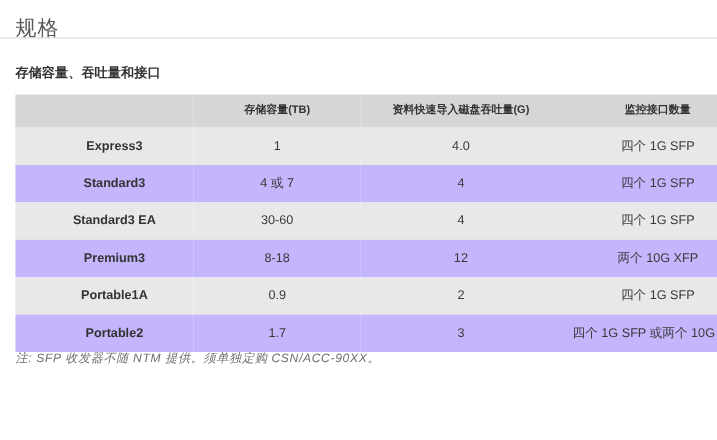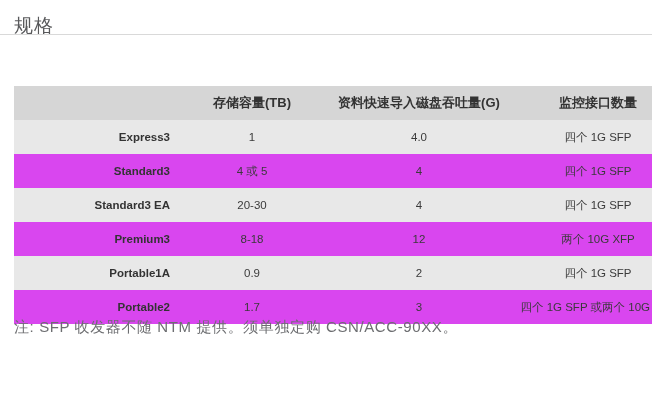--- a/index.html
+++ b/index.html
@@ -53,93 +53,95 @@
     top: 86px;
     width: 624px;
     border-collapse: collapse;
     table-layout: fixed;
     font-size: 11.5px;
   }
   table.spec thead th {
     background: #d6d6d6;
     color: #333333;
     font-weight: bold;
-    font-size: 13px;
+    font-size: 10px;
     text-align: center;
     vertical-align: middle;
     padding: 8px 6px;
     line-height: 1.35;
     border: 0;
   }
   table.spec thead th.col-name {
     background: #d6d6d6;
   }
   table.spec tbody td {
     padding: 9px 6px;
     text-align: center;
     vertical-align: middle;
     line-height: 1.4;
     border: 0;
     color: #3a3a3a;
   }
   table.spec tbody td.col-name {
-    text-align: right;
+    text-align: center;
     padding-left: 24px;
     font-weight: bold;
     color: #333333;
   }
   table.spec tbody tr.odd td {
     background: #e8e8e8;
   }
   table.spec tbody tr.even td {
-    background: #d946ef;
+    background: #c4b5fd;
   }
   .note {
     position: absolute;
     left: 14px;
     top: 318px;
-    font-size: 15px;
+    font-size: 11px;
+    font-style: italic;
     color: #6d6e71;
     letter-spacing: 0.6px;
   }
 </style>
 </head>
 <body>
 
 <div class="page">
 
   <h1 class="page-title">规格</h1>
   <div class="rule"></div>
 
+  <h2 class="section-heading" id="heading-storage">存储容量、吞吐量和接口</h2>
 
   <table class="spec">
     <thead>
       <tr>
         <th class="col-name" style="width:150px"></th>
         <th style="width:140px">存储容量(TB)</th>
         <th style="width:170px">资料快速导入磁盘吞吐量(G)</th>
         <th style="width:164px">监控接口数量</th>
       </tr>
     </thead>
     <tbody>
       <tr class="odd">
         <td class="col-name">Express3</td>
         <td>1</td>
         <td>4.0</td>
         <td>四个 1G SFP</td>
       </tr>
       <tr class="even">
         <td class="col-name">Standard3</td>
-        <td>4 或 5</td>
+        <td>4 或 7</td>
         <td>4</td>
         <td>四个 1G SFP</td>
       </tr>
       <tr class="odd">
         <td class="col-name">Standard3 EA</td>
-        <td>20-30</td>
+        <td>30-60</td>
         <td>4</td>
         <td>四个 1G SFP</td>
       </tr>
       <tr class="even">
         <td class="col-name">Premium3</td>
         <td>8-18</td>
         <td>12</td>
         <td>两个 10G XFP</td>
       </tr>
       <tr class="odd">

